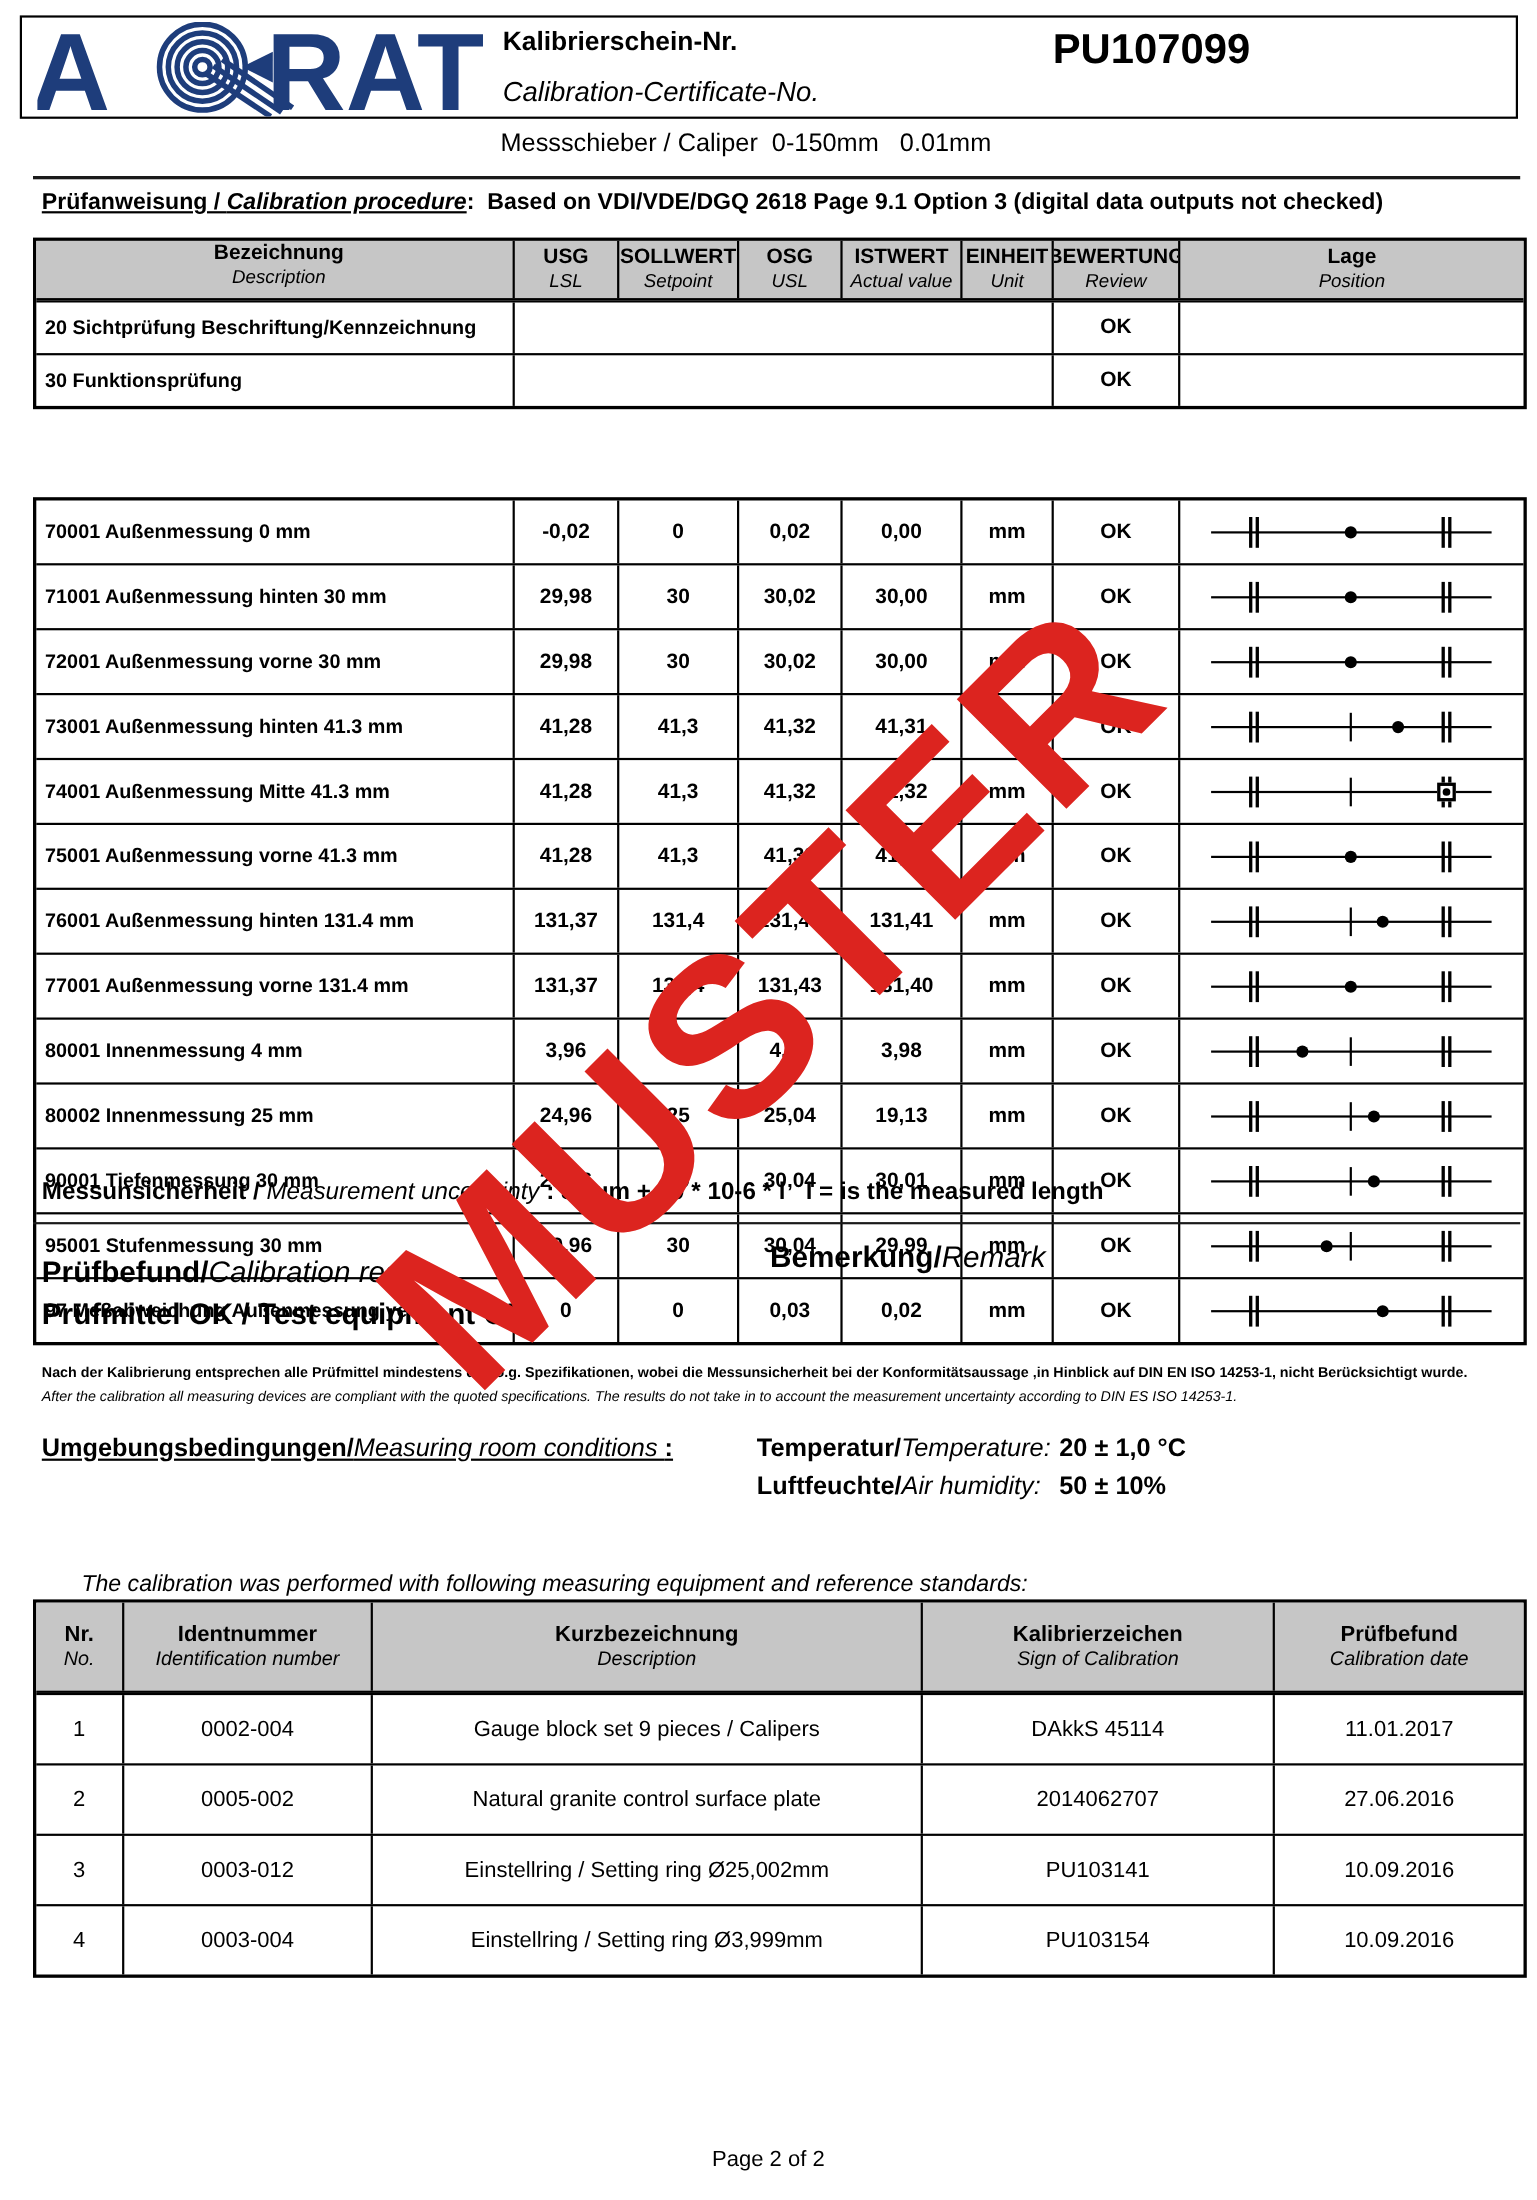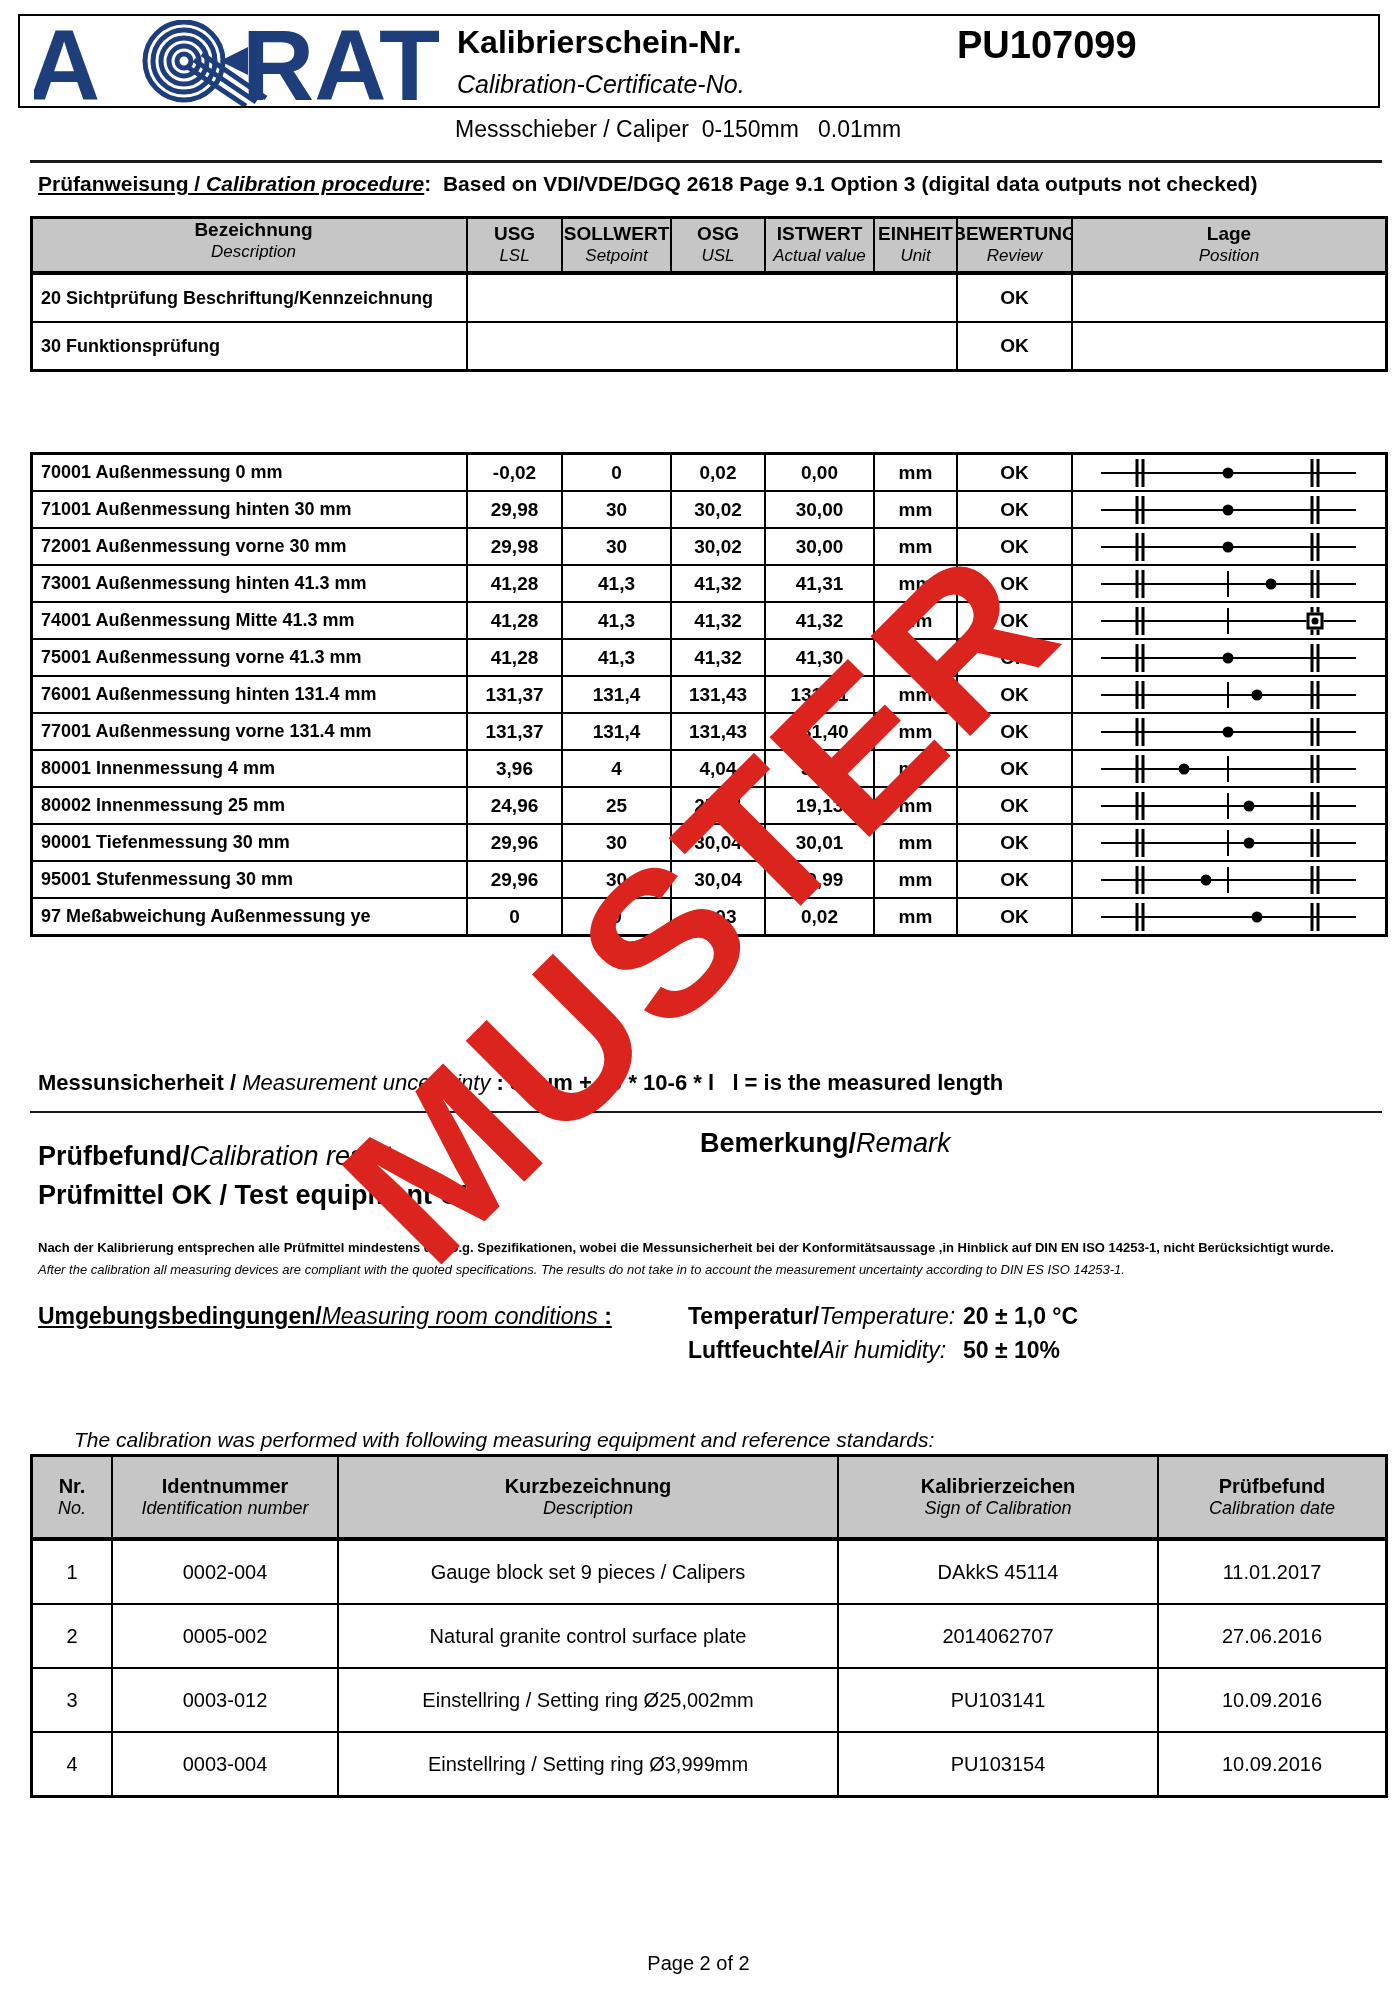--- a/index.html
+++ b/index.html
@@ -4,21 +4,21 @@
 <style>
   html,body{margin:0;padding:0;background:#ffffff;}
   .page{position:relative;width:1397px;height:2000px;background:#fff;overflow:hidden;
         font-family:"Liberation Sans", sans-serif;color:#000;}
   .abs{position:absolute;}
   .b{font-weight:bold;} .i{font-style:italic;} .u{text-decoration:underline;}
   .pre{white-space:pre;}
 
   
   .hdrbox{left:18px;top:14px;width:1358px;height:90px;border:2px solid #000;}
-  .cert-de{left:437px;top:8px;font-size:32px;font-weight:bold;}
+  .cert-de{left:437px;top:8px;font-size:24px;font-weight:bold;}
   .cert-no{left:937px;top:8px;font-size:38px;font-weight:bold;}
   .cert-en{left:437px;top:54px;font-size:25px;font-style:italic;}
   .logo{left:14px;top:4px;}
 
   .instr{left:455px;top:116px;font-size:23px;}
   .rule1{left:30px;top:160px;width:1352px;height:3px;background:#1a1a1a;}
   .rule2{left:30px;top:1111px;width:1352px;height:2px;background:#1a1a1a;}
 
   .proc{left:38px;top:170px;width:1335px;font-size:21px;line-height:28px;font-weight:bold;}
 
@@ -31,21 +31,21 @@
   .c{border-right:2px solid #000;display:flex;align-items:center;justify-content:center;
      text-align:center;overflow:hidden;}
   .c:last-child{border-right:none;}
   .c.left{justify-content:flex-start;text-align:center;padding-left:8px;}
   .hc{flex-direction:column;line-height:22px;}
   .hc .de{font-weight:bold;font-size:19px;}
   .hc .en{font-style:italic;font-size:17px;}
   .val{font-weight:bold;font-size:19px;}
   .nm{font-weight:bold;font-size:18px;}
   .eqv{font-size:20px;}
-  .h52{height:52px;} .h46{height:46px;} .h455{height:35px;} .h80{height:80px;} .h62{height:62px;}
+  .h52{height:52px;} .h46{height:46px;} .h455{height:57px;} .h80{height:80px;} .h62{height:62px;}
 
   #table-checks{left:30px;top:216px;width:1352px;}
   #table-meas{left:30px;top:452px;width:1352px;}
   #table-equip{left:30px;top:1454px;width:1352px;}
 
   
   .lage{position:relative;width:100%;height:100%;}
   .lage .line{position:absolute;left:9%;right:9.3%;top:calc(50% - 1px);height:2px;background:#000;}
   .lage .dtick{position:absolute;top:calc(50% - 14px);height:28px;width:9px;box-sizing:border-box;
                border-left:3px solid #000;border-right:3px solid #000;transform:translateX(-50%);}

